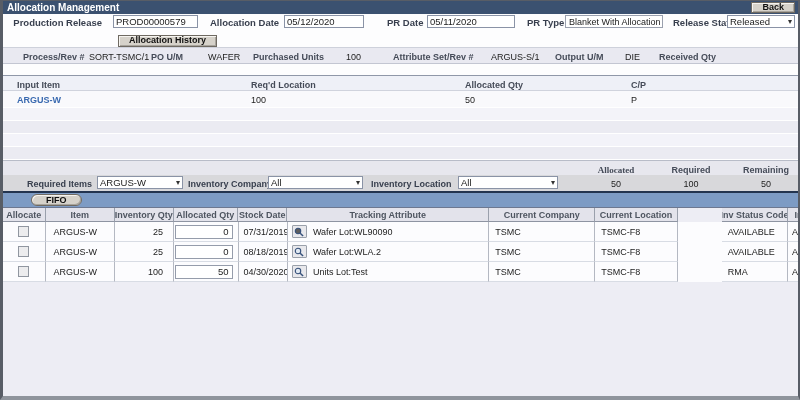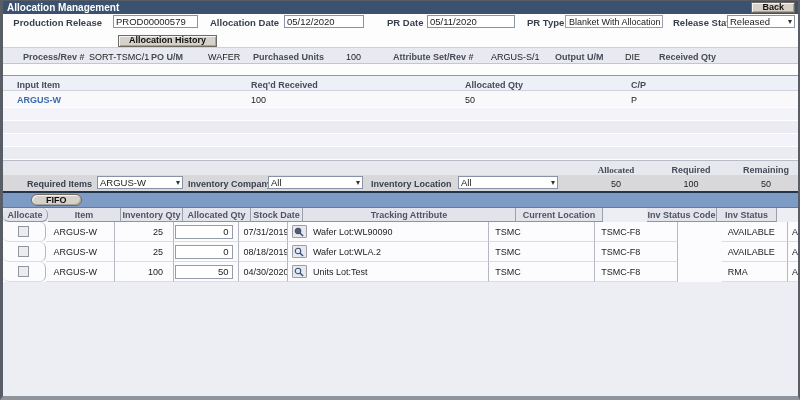--- a/index.html
+++ b/index.html
@@ -82,21 +82,21 @@
   .ahead .cell{
     background:#e3e3eb; border-right:1px solid #9aa0ac; border-bottom:1px solid #8e94a2;
     display:flex; align-items:center; justify-content:center;
     font-size:9px; font-weight:bold; color:#4e5560; white-space:nowrap; overflow:hidden;
   }
   .abody{ flex:0 0 20px; background:#fcfcfe; }
   .abody .cell{
     border-right:1px solid #b4b8c2; border-bottom:1px solid #d8dce4;
     display:flex; align-items:center; font-size:9px; color:#222; white-space:nowrap; overflow:hidden;
   }
-  .c0{ width:45px; justify-content:center;border-radius:6px; }
+  .c0{ width:45px; justify-content:center; }
   .c1{ width:73px; padding-left:8px; }
   .c2{ width:62px; justify-content:flex-end; padding-right:10px; }
   .c3{ width:68px; justify-content:flex-end; padding-right:5px; }
   .c4{ width:52px; padding-left:5px; }
   .c5{ width:213px; padding-left:4px; }
   .c6{ width:112px; padding-left:6px; }
   .c7{ width:87px; padding-left:6px; }
   .c8{ width:70px; padding-left:6px;margin-left:44px; }
   .c9{ width:60px; padding-left:4px; }
   .ahead .cell{ padding:0; justify-content:center; }
@@ -153,21 +153,21 @@
     <span class="lbl" style="left:552px;">Output U/M</span>
     <span class="val" style="left:622px;">DIE</span>
     <span class="lbl" style="left:656px;">Received Qty</span>
     <span class="val" style="left:728px;"></span>
   </div>
 
   <div class="gap"></div>
 
   <div class="ii-header">
     <span style="left:14px;">Input Item</span>
-    <span style="left:248px;">Req'd Received</span>
+    <span style="left:248px;">Req'd Location</span>
     <span style="left:462px;">Allocated Qty</span>
     <span style="left:628px;">C/P</span>
   </div>
   <div class="ii-row">
     <span class="link" style="left:14px;">ARGUS-W</span>
     <span style="left:248px;">100</span>
     <span style="left:462px;">50</span>
     <span style="left:628px;">P</span>
   </div>
   <div class="ii-empty ii-e1"></div>
@@ -209,20 +209,21 @@
   </div>
 
   <div class="atable">
     <div class="arow ahead">
       <div class="cell c0">Allocate</div>
       <div class="cell c1">Item</div>
       <div class="cell c2">Inventory Qty</div>
       <div class="cell c3">Allocated Qty</div>
       <div class="cell c4">Stock Date</div>
       <div class="cell c5">Tracking Attribute</div>
+      <div class="cell c6">Current Company</div>
       <div class="cell c7">Current Location</div>
       <div class="cell c8">Inv Status Code</div>
       <div class="cell c9">Inv Status</div>
     </div>
 
     <div class="arow abody">
       <div class="cell c0">
           <span class="cbx"></span>
         </div>
       <div class="cell c1">ARGUS-W</div>

